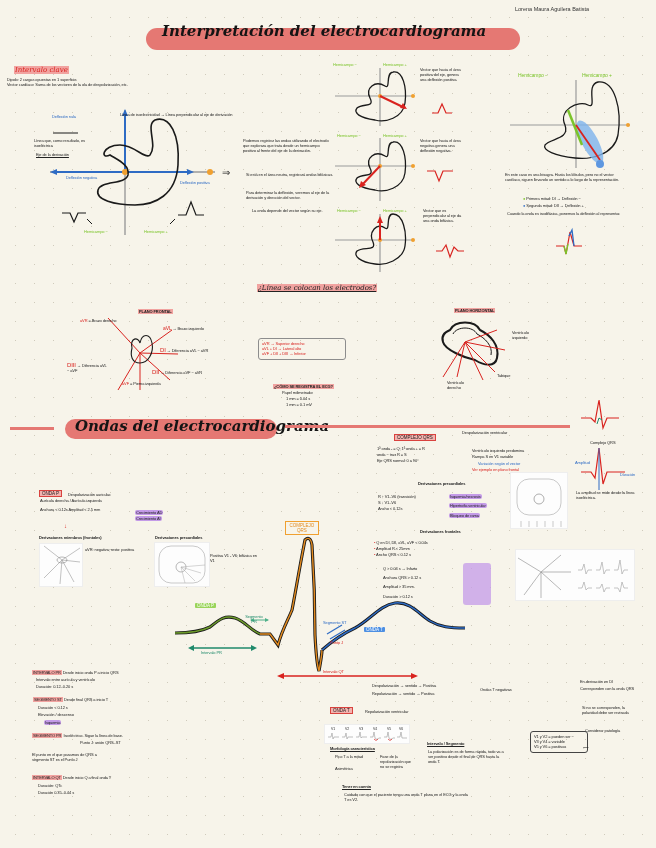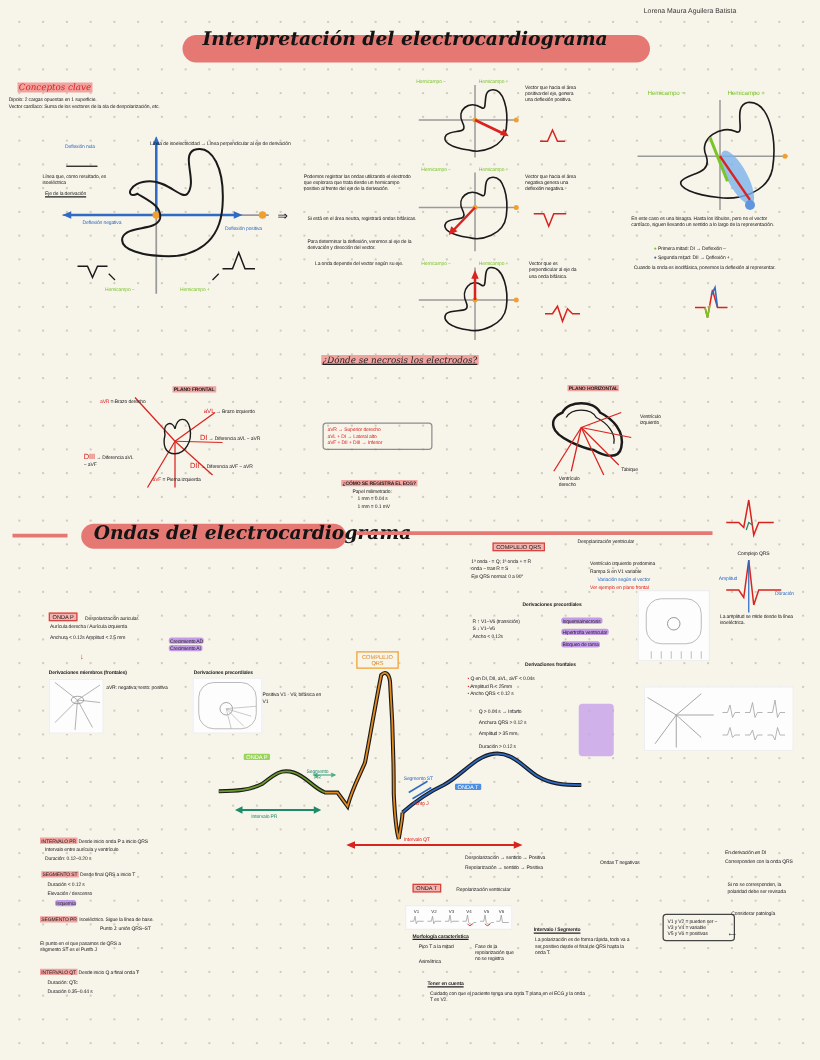--- a/index.html
+++ b/index.html
@@ -29,21 +29,21 @@
   svg{position:absolute;overflow:visible;}
 </style>
 </head>
 <body>
 
 <div class="abs author" style="left:515px;top:6px;">Lorena Maura Aguilera Batista</div>
 
 <div class="abs title-banner" style="left:146px;top:28px;width:374px;height:22px;"></div>
 <div class="abs title-text" style="left:162px;top:22px;font-size:15px;">Interpretación del electrocardiograma</div>
 
-<div class="abs sub-head red" style="left:14px;top:66px;font-size:7px;"><span class="hl-red">Conceptos clave</span></div>
+<div class="abs sub-head red" style="left:14px;top:66px;font-size:7px;"><span class="hl-red">Intervalo clave</span></div>
 <div class="abs tiny" style="left:7px;top:77px;">Dipolo: 2 cargas opuestas en 1 superficie.</div>
 <div class="abs tiny" style="left:7px;top:82px;width:230px;white-space:nowrap;">Vector cardíaco: Suma de los vectores de la ola de despolarización, etc.</div>
 
 <svg style="left:40px;top:105px;" width="190" height="135">
   <line x1="85" y1="5" x2="85" y2="130" stroke="#9a9a9a" stroke-width="1.4"></line>
   <line x1="10" y1="67" x2="175" y2="67" stroke="#9a9a9a" stroke-width="1.4"></line>
   <line x1="85" y1="67" x2="85" y2="8" stroke="#2E6BC4" stroke-width="2"></line>
   <polygon points="85,4 82,11 88,11" fill="#2E6BC4"></polygon>
   <line x1="14" y1="67" x2="150" y2="67" stroke="#2E6BC4" stroke-width="2"></line>
   <polygon points="10,67 17,64 17,70" fill="#2E6BC4"></polygon>
@@ -135,21 +135,21 @@
 <div class="abs tiny" style="left:505px;top:172px;width:118px;">En este caso es una bisagra. Hasta los lóbulos, pero no el vector cardíaco, siguen llevando un sentido a lo largo de la representación.</div>
 <div class="abs tiny" style="left:523px;top:196px;"><span class="green">●</span> <span>Primera mitad: DI → Deflexión −</span></div>
 <div class="abs tiny" style="left:523px;top:203px;"><span class="blue">●</span> <span>Segunda mitad: DII → Deflexión +</span></div>
 <div class="abs tiny" style="left:507px;top:211px;width:118px;">Cuando la onda es isodifásica, ponemos la deflexión al representar.</div>
 <svg style="left:556px;top:228px;" width="34" height="28">
   <path d="M0,18 L8,18 L10,26 L14,4 L18,18 L26,18" fill="none" stroke="#D9231F" stroke-width="1.2"></path>
   <path d="M8,18 L10,26 L12,16" fill="none" stroke="#7BC42A" stroke-width="1.3"></path>
   <path d="M13,8 L16,2 L18,18" fill="none" stroke="#2E6BC4" stroke-width="1.3"></path>
 </svg>
 
-<div class="abs sub-head" style="left:257px;top:284px;"><span class="hl-red" style="text-decoration:underline;">¿Dónde se necrosis los electrodos?</span></div>
+<div class="abs sub-head" style="left:257px;top:284px;"><span class="hl-red" style="text-decoration:underline;">¿Línea se colocan los electrodos?</span></div>
 
 <div class="abs tiny" style="left:138px;top:309px;font-weight:bold;"><span class="hl-red">PLANO FRONTAL</span></div>
 <svg style="left:100px;top:318px;" width="80" height="75">
   <line x1="8" y1="0" x2="40" y2="35" stroke="#D9231F" stroke-width="1"></line>
   <line x1="40" y1="35" x2="72" y2="12" stroke="#D9231F" stroke-width="1"></line>
   <line x1="40" y1="35" x2="78" y2="36" stroke="#D9231F" stroke-width="1"></line>
   <line x1="40" y1="35" x2="70" y2="62" stroke="#D9231F" stroke-width="1"></line>
   <line x1="40" y1="35" x2="40" y2="72" stroke="#D9231F" stroke-width="1"></line>
   <line x1="40" y1="35" x2="18" y2="72" stroke="#D9231F" stroke-width="1"></line>
   <path d="M32,30 C30,20 38,18 40,25 C42,15 50,15 52,25 C54,35 48,45 40,45 C32,45 30,38 32,30 Z" fill="none" stroke="#1a1a1a" stroke-width="1.1"></path>

